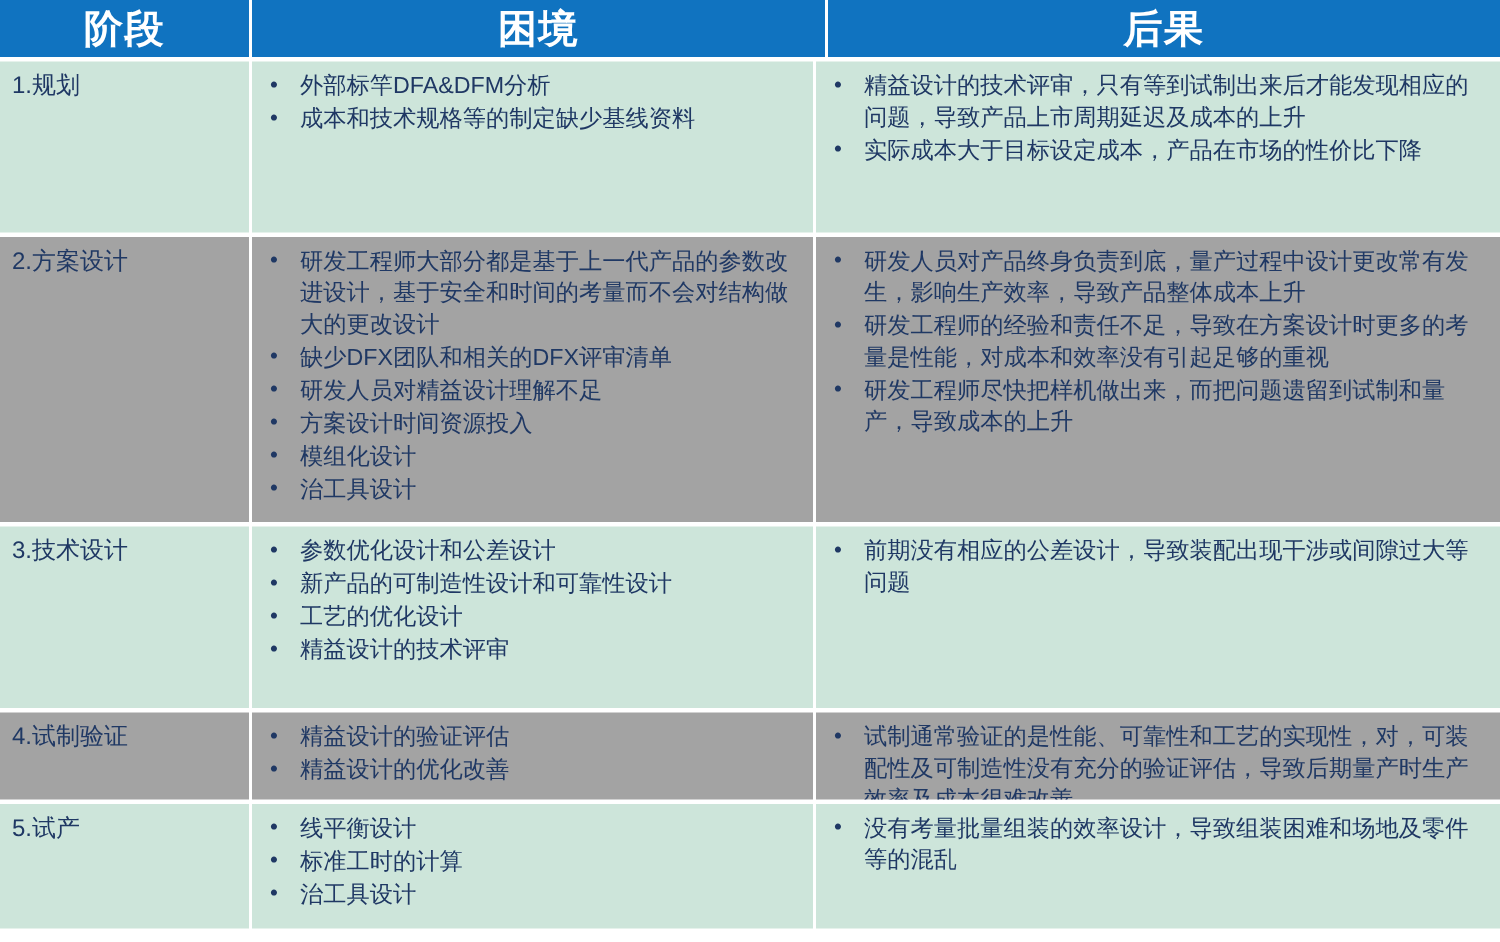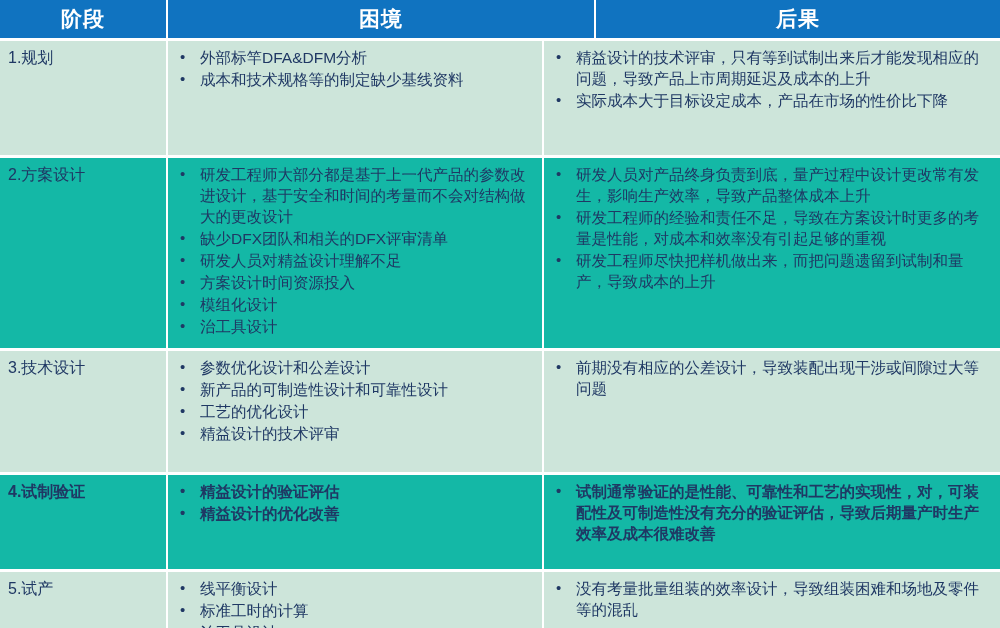--- a/index.html
+++ b/index.html
@@ -17,41 +17,41 @@
   
   .thead{
     display:flex;
     height:38px;
     flex:0 0 38px;
     background:#ffffff;
   }
   .th{
     background:#1073C0;
     color:#ffffff;
-    font-size:21px;
+    font-size:26px;
     font-weight:bold;
     display:flex;
     align-items:center;
     justify-content:center;
     box-sizing:border-box;
     letter-spacing:1px;
   }
   .th.c0{width:166px;}
-  .th.c1{width:426px;margin-left:2px;}
+  .th.c1{width:382px;margin-left:2px;}
   .th.c2{flex:1;margin-left:2px;}
 
   
   .tbody{flex:1;display:flex;flex-direction:column;}
   .tr{
     display:flex;
     box-sizing:border-box;
     margin-top:3px;
   }
   .tr.green .td{background:#CDE5DA;}
-  .tr.grey  .td{background:#14b8a6;}
+  .tr.grey  .td{background:#a3a3a3;}
 
   .td{
     box-sizing:border-box;
     padding:6px 8px 7px 10px;
     color:#1F3864;
     font-size:15.5px;
     line-height:21px;
     overflow:hidden;
   }
   .td.c0{width:166px;padding-left:8px;}
@@ -82,21 +82,21 @@
     top:-1px;
     font-size:15px;
     color:#1F3864;
     line-height:21px;
   }
 
   
   .r0{height:114px;}
   .r1{height:190px;}
   .r2{height:121px;}
-  .r3{height:94px;font-weight:bold;}
+  .r3{height:58px;}
   .r4{height:83px;}
 </style>
 </head>
 <body>
 
 <div id="table-root">
 
   <div class="thead">
     <div class="th c0">阶段</div>
     <div class="th c1">困境</div>

